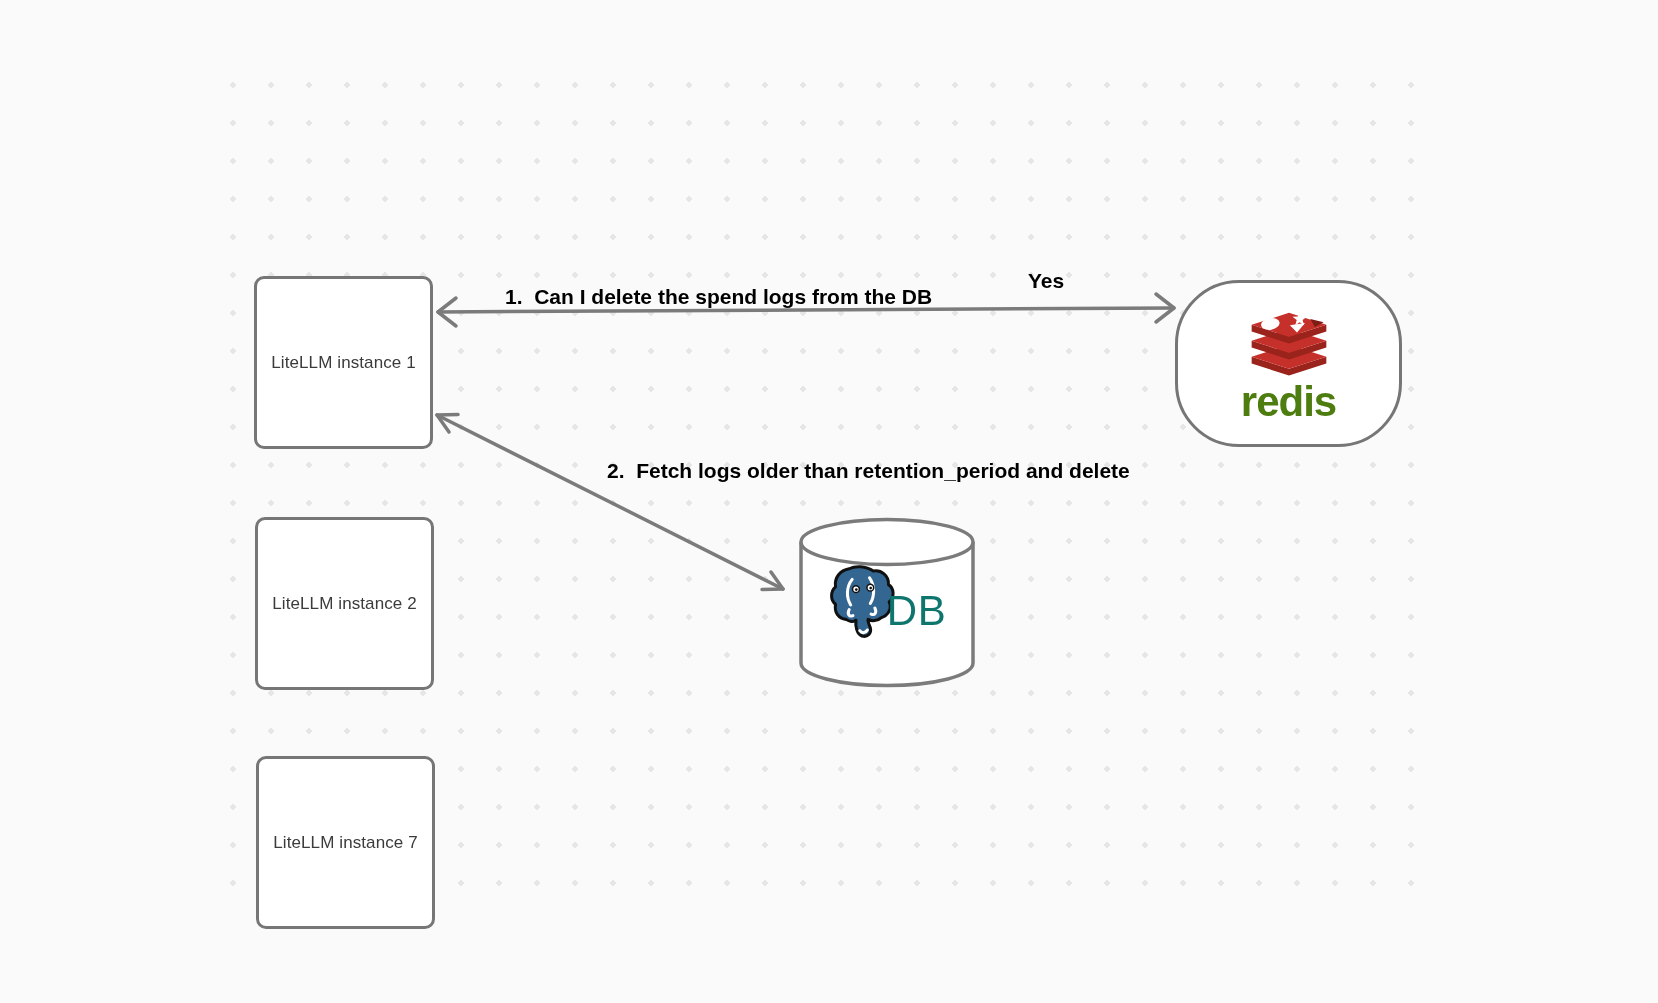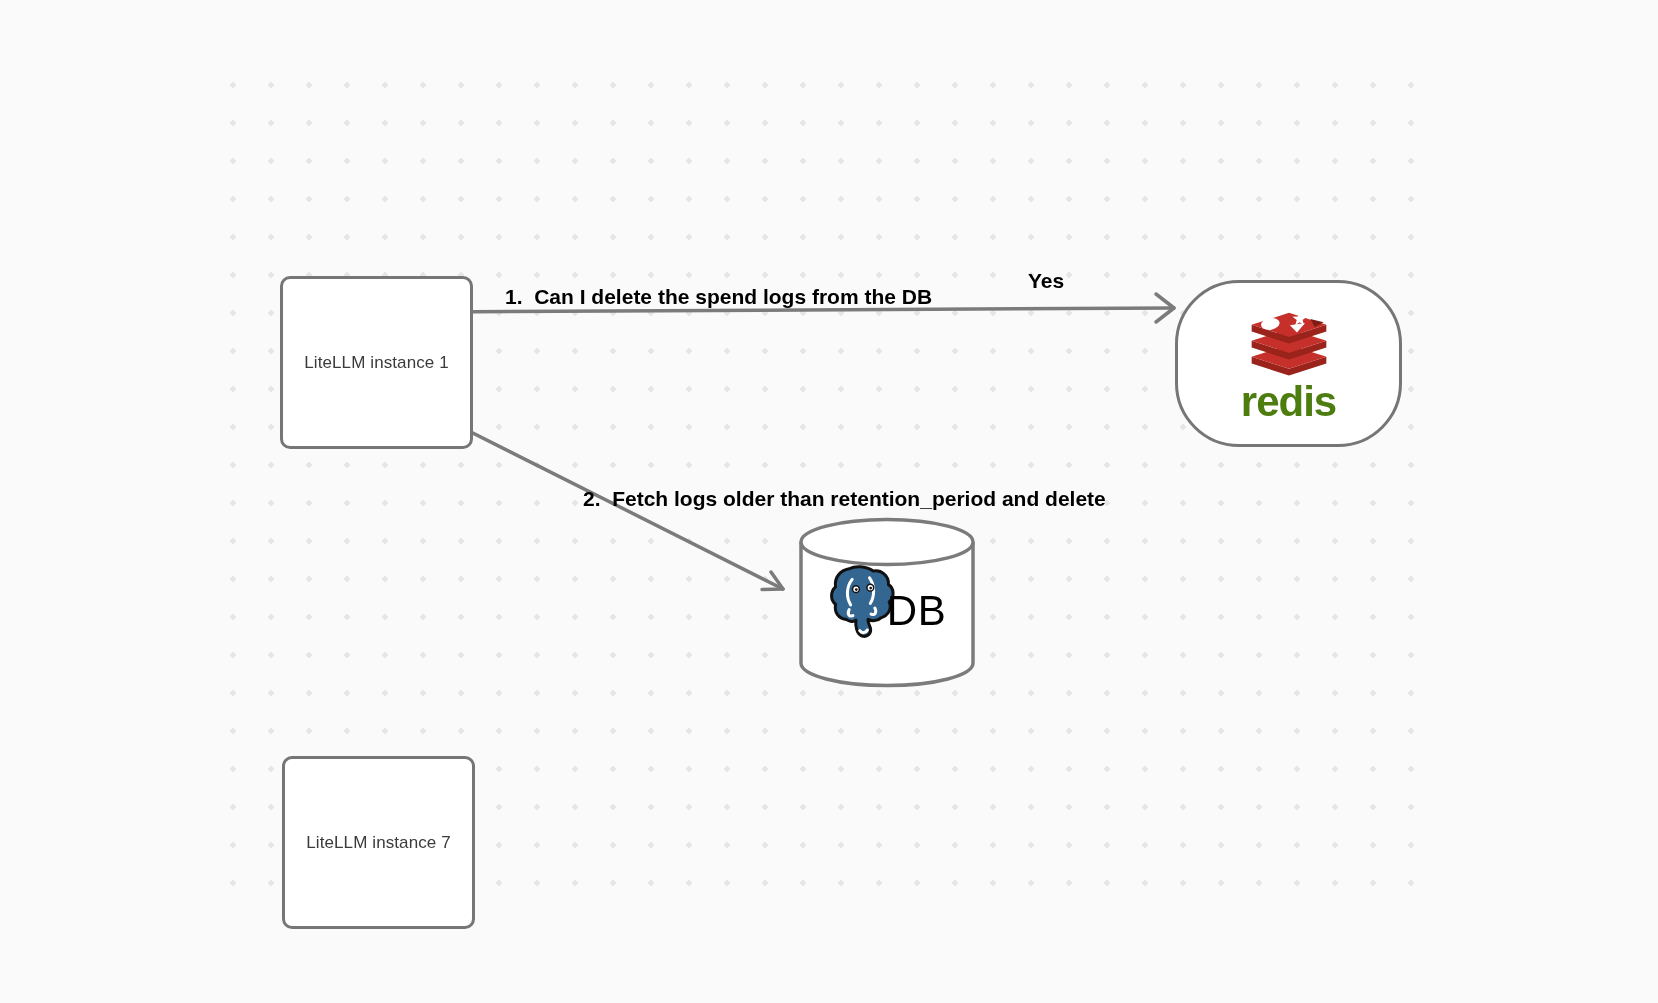--- a/index.html
+++ b/index.html
@@ -11,25 +11,24 @@
   }
   .canvas{position:absolute;inset:0;width:1658px;height:1003px;}
   .dots{
     position:absolute;left:214px;top:66px;width:1216px;height:836px;
     background-image:radial-gradient(circle,#e6e6e6 2.6px,rgba(0,0,0,0) 2.8px);
     background-size:38px 38px;
     pointer-events:none;
   }
   .arrow-layer{position:absolute;left:0;top:0;width:1658px;height:1003px;pointer-events:none;}
   .llm-box{
-    position:absolute;width:193px;height:173px;
+    position:absolute;width:179px;height:173px;
     background:#ffffff;border:3.5px solid #767676;border-radius:10px;
     display:flex;align-items:center;justify-content:center;
     box-sizing:border-box;
-    margin-left:26px;
   }
   .llm-box .node-label{
     font-size:17px;color:#3b3b3b;letter-spacing:0.1px;
   }
   #box1{left:254px;top:276px;}
   #box2{left:255px;top:517px;}
   #box3{left:256px;top:756px;}
   .redis-node{
     position:absolute;left:1175px;top:280px;width:227px;height:167px;
     background:#ffffff;border:3.5px solid #767676;border-radius:64px;
@@ -43,30 +42,30 @@
   }
   .db-node{
     position:absolute;left:798px;top:516px;width:178px;height:173px;
   }
   .db-node .cyl{position:absolute;left:0;top:0;}
   .db-content{
     position:absolute;left:0;top:48px;width:100%;
     display:flex;align-items:center;justify-content:center;
   }
   .db-label{
-    font-size:42px;color:#000000;line-height:1;margin-left:-9px;margin-top:18px;
+    font-size:42px;color:#0f766e;line-height:1;margin-left:-9px;margin-top:18px;
     letter-spacing:0.5px;
   }
   .edge-label{
     position:absolute;font-size:21px;font-weight:700;color:#000000;
     white-space:pre;line-height:1.2;
   }
   #label-step1{left:505px;top:284px;}
   #label-step1-answer{left:1028px;top:268px;}
-  #label-step2{left:583px;top:458px;margin-top:28px;}
+  #label-step2{left:607px;top:458px;}
 </style>
 </head>
 <body>
 
 <div class="canvas">
 
   <div class="dots"></div>
 
   <svg class="arrow-layer" width="1658" height="1003" viewBox="0 0 1658 1003" xmlns="http://www.w3.org/2000/svg">
     <g stroke="#7b7b7b" stroke-width="3.5" fill="none" stroke-linecap="round" stroke-linejoin="round">
@@ -78,20 +77,23 @@
       <g>
         <path d="M437,415 L783,589"></path>
         <path d="M449,432 L437,415 L458,414.5"></path>
         <path d="M771,572 L783,589 L762,589.5"></path>
       </g>
     </g>
   </svg>
 
   <div class="llm-box" id="box1">
     <span class="node-label">LiteLLM instance 1</span>
+  </div>
+  <div class="llm-box" id="box2">
+    <span class="node-label">LiteLLM instance 2</span>
   </div>
   <div class="llm-box" id="box3">
     <span class="node-label">LiteLLM instance 7</span>
   </div>
 
   <div class="redis-node">
     <svg width="80" height="67" viewBox="0 -3 90 75" xmlns="http://www.w3.org/2000/svg">
 
       <g>
         <path d="M3,49.5 L45,63 L87,49.5 L87,57 L45,70.5 L3,57 Z" fill="#9a231c"></path>

